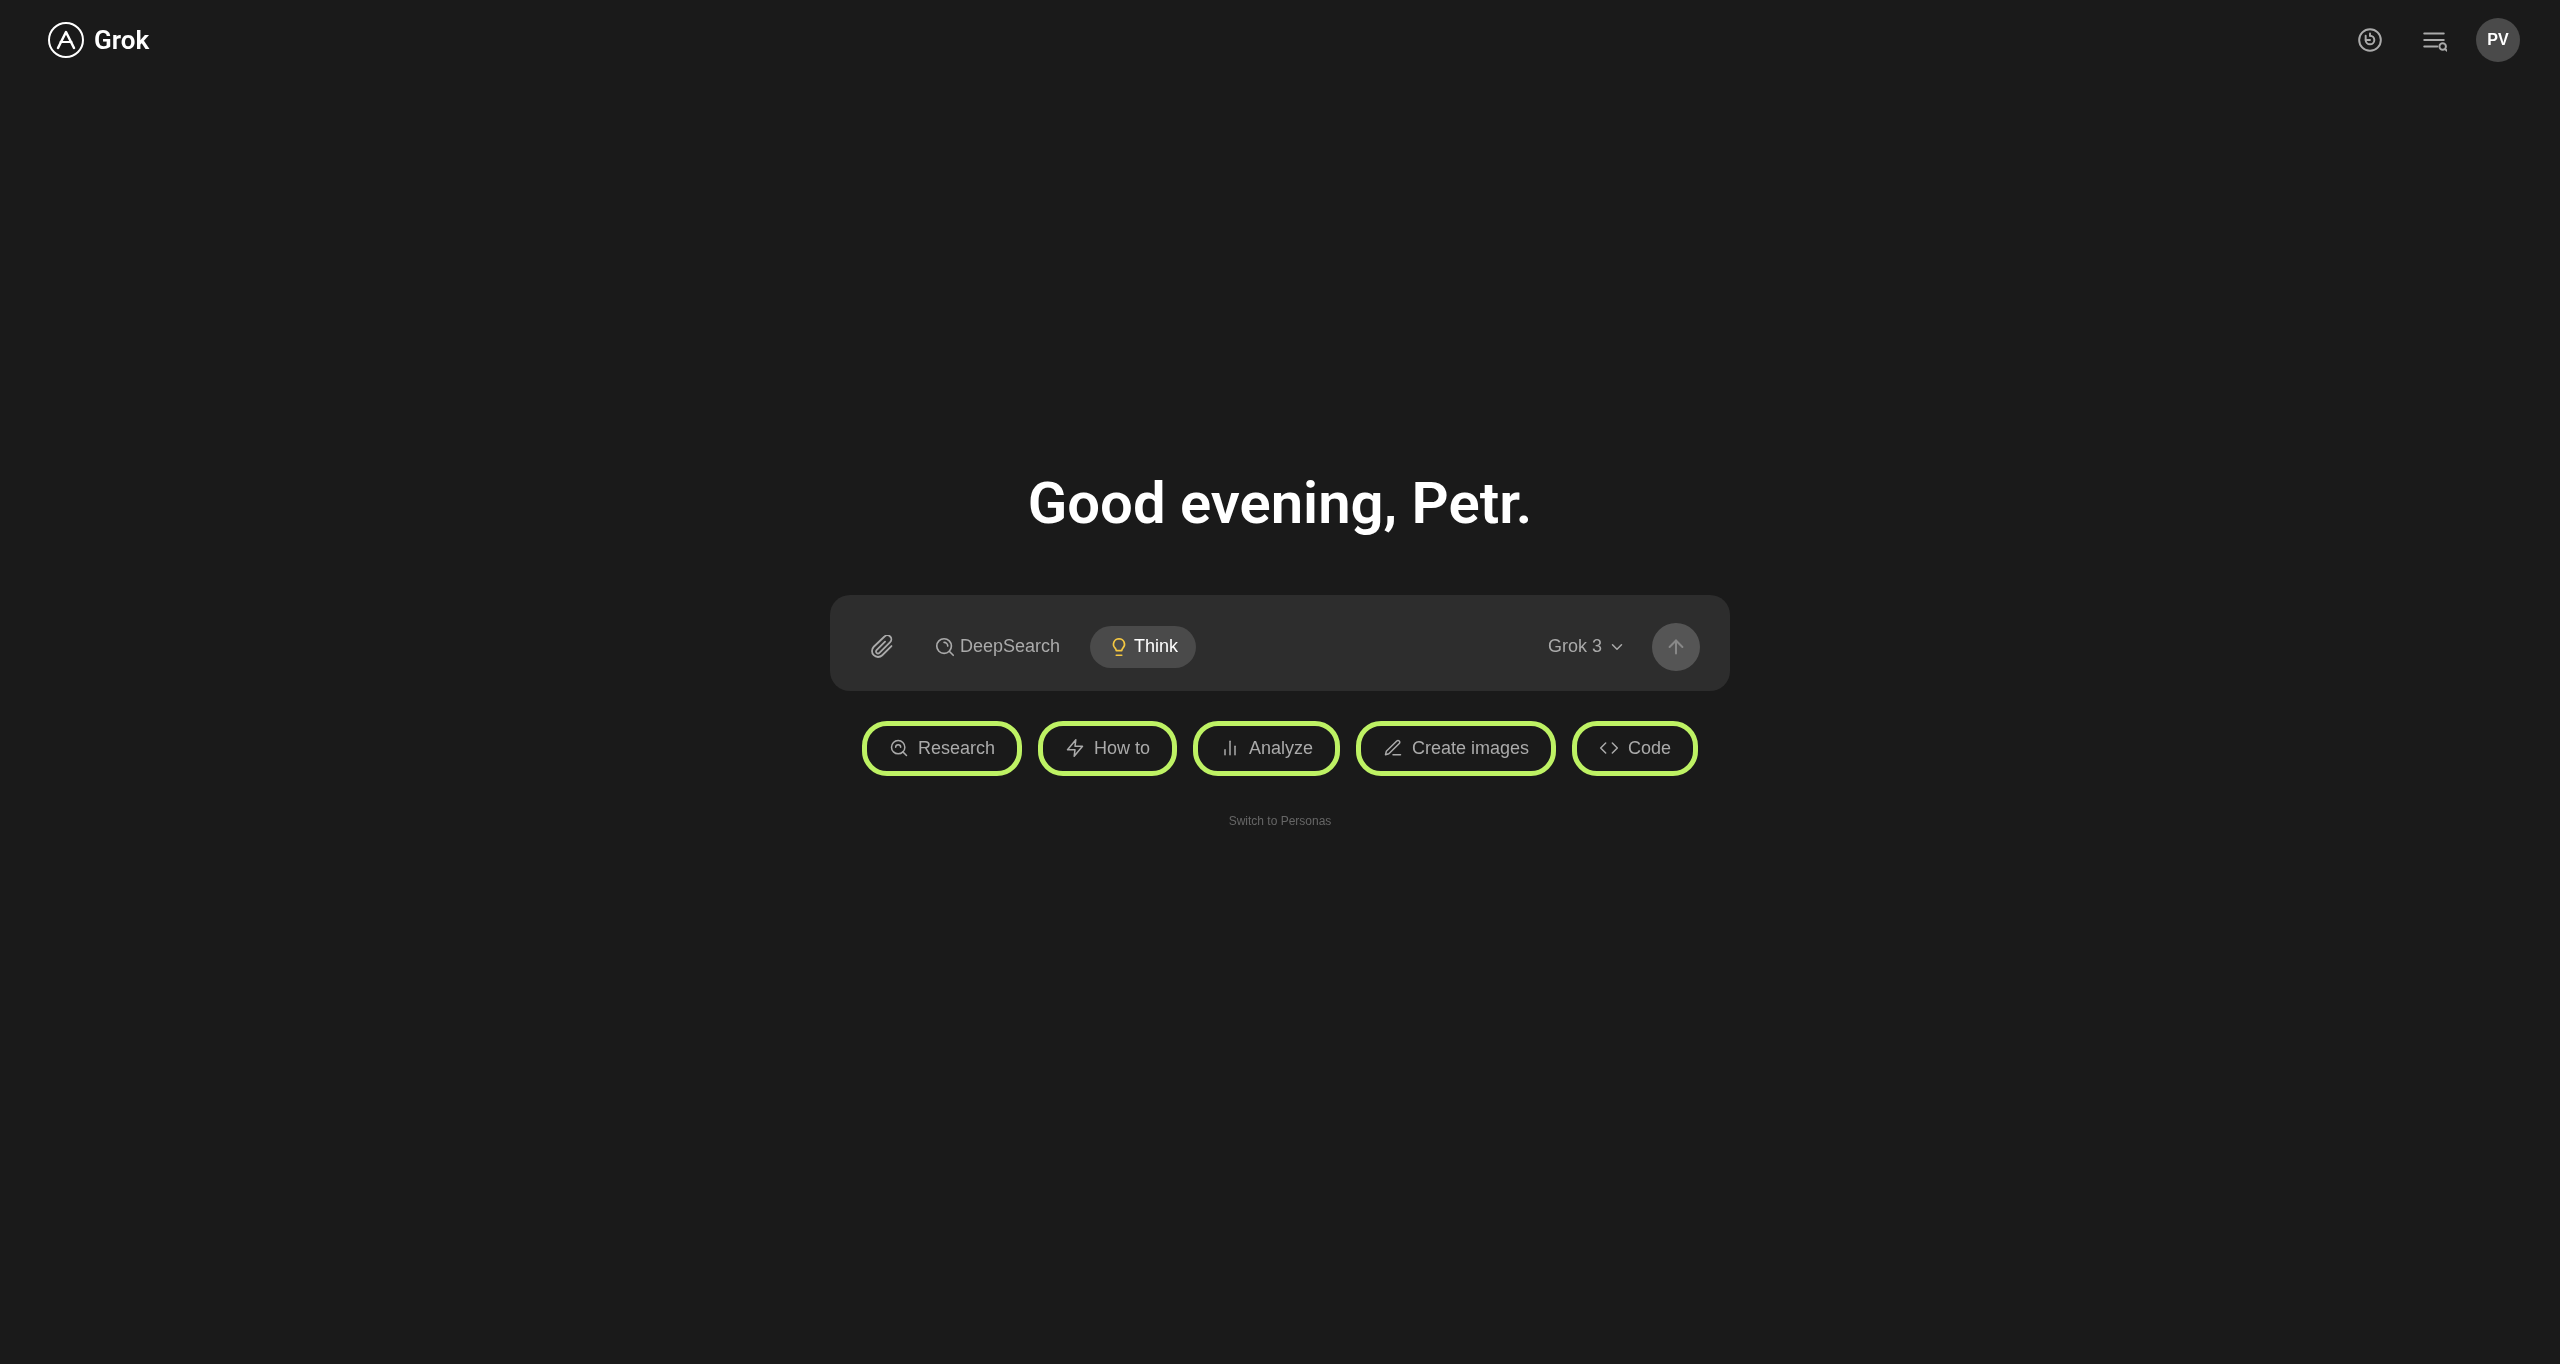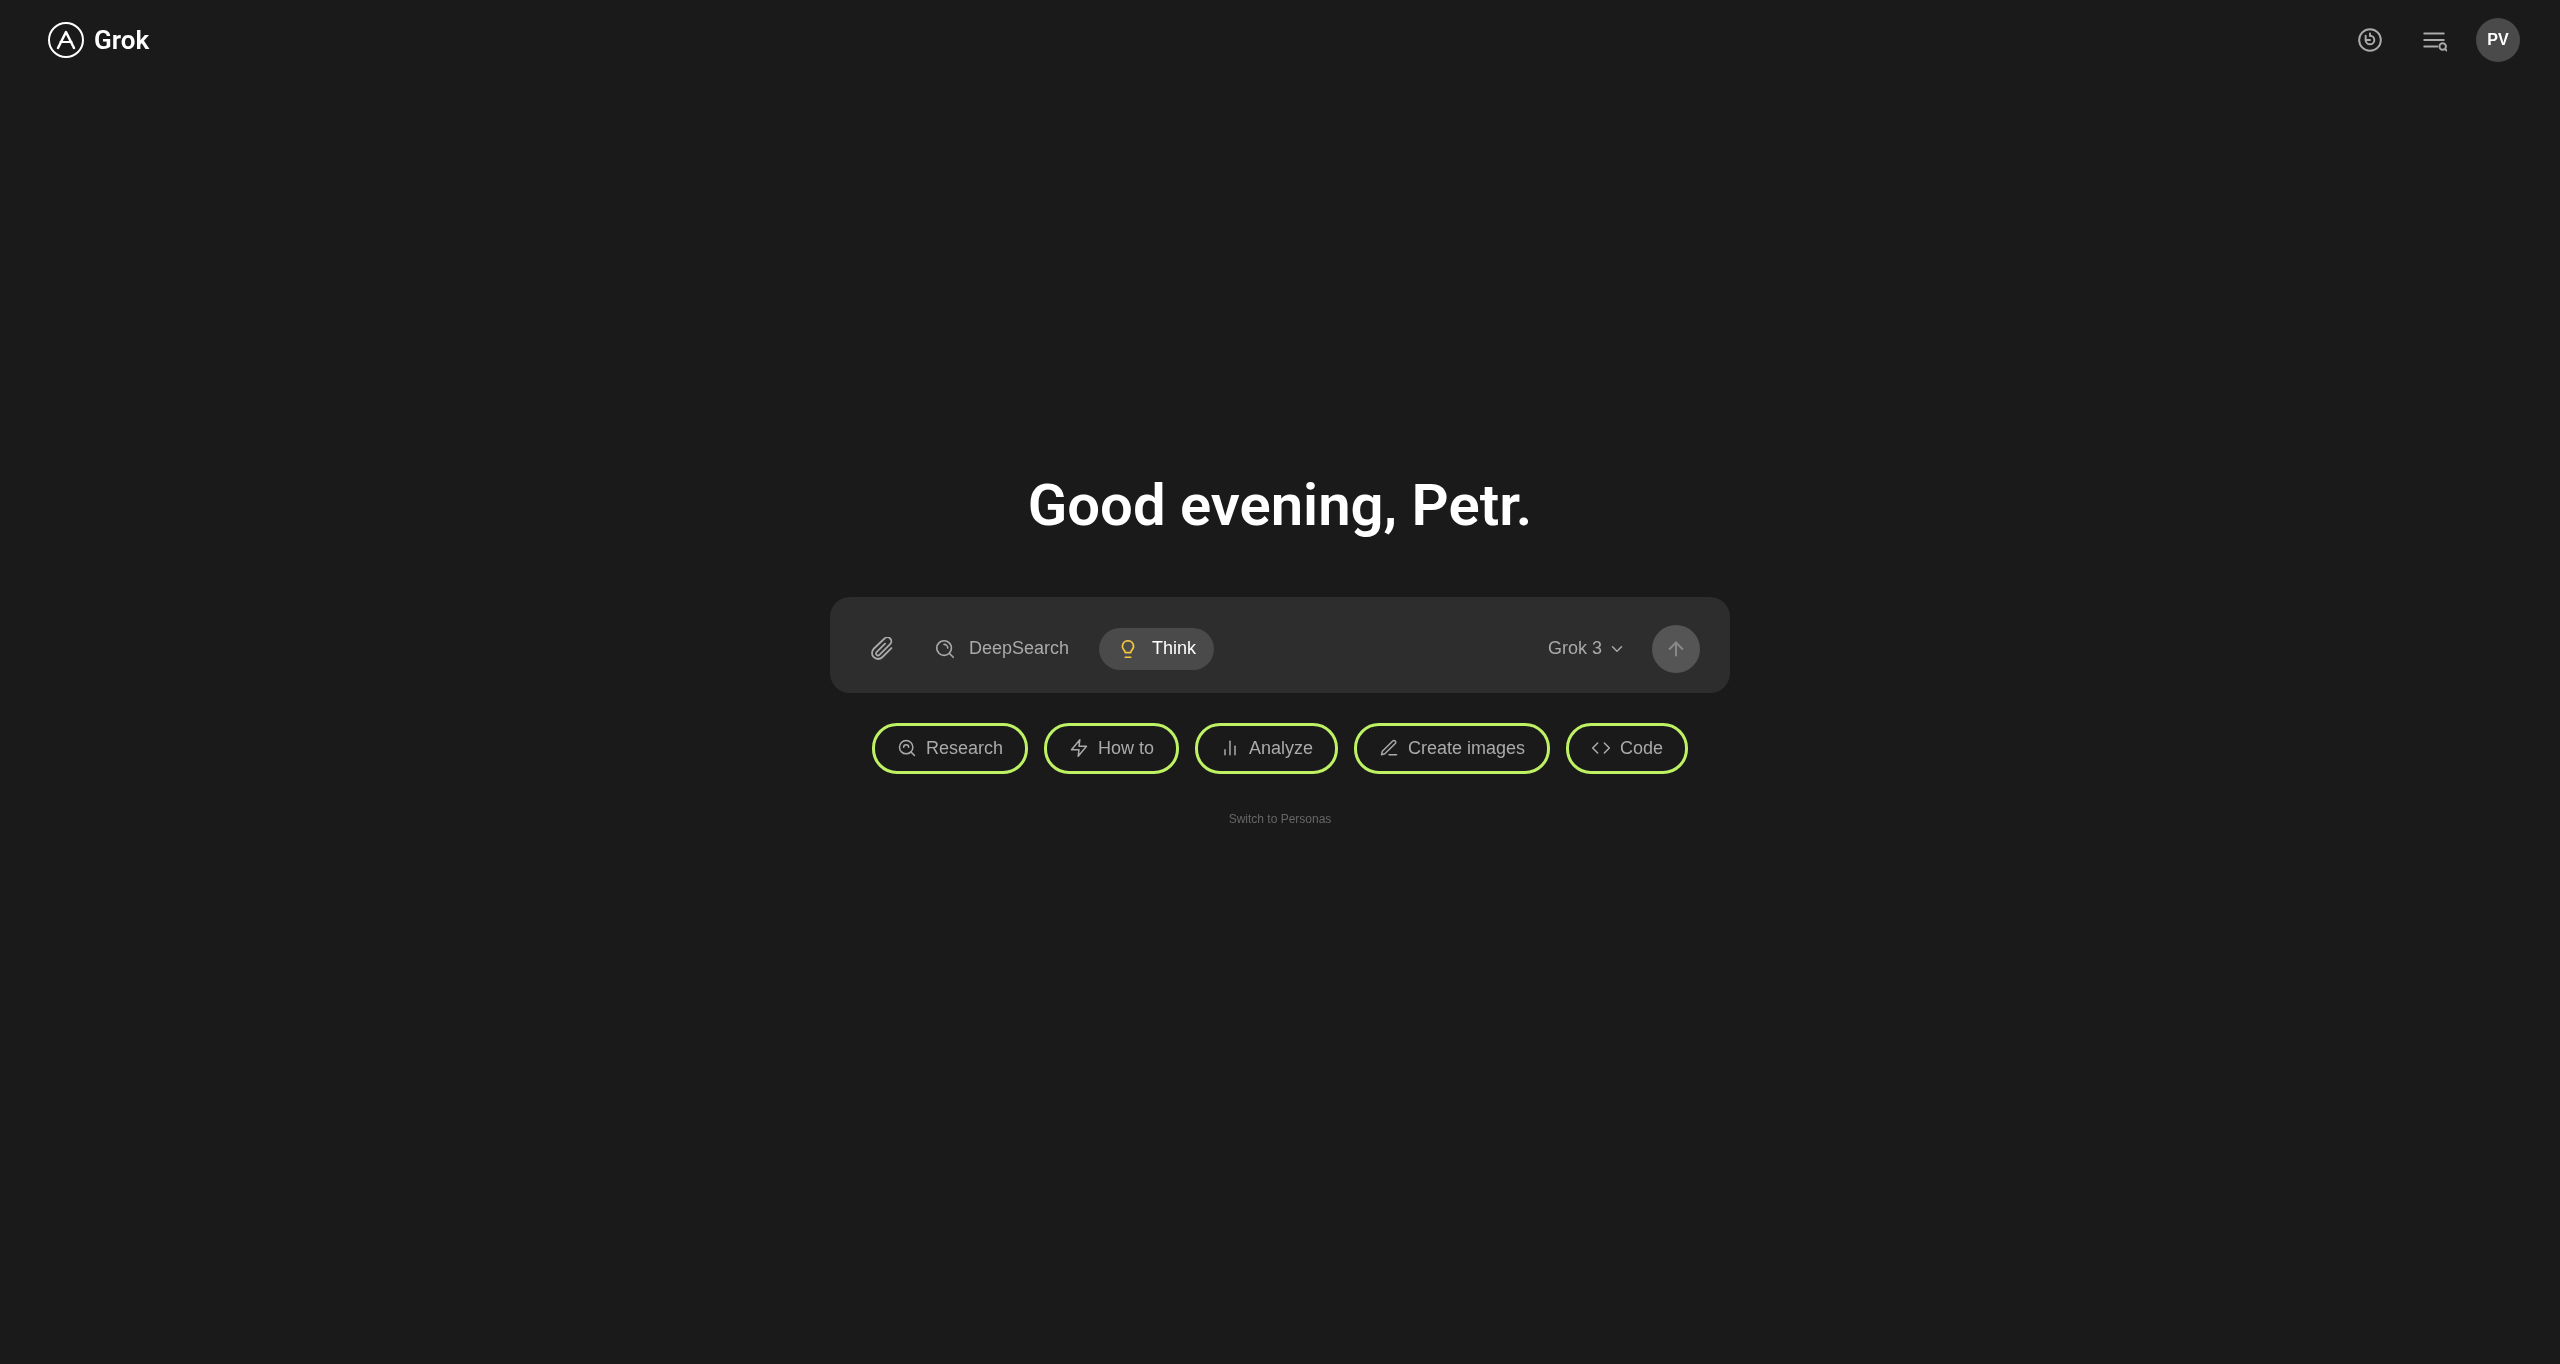--- a/index.html
+++ b/index.html
@@ -144,21 +144,21 @@
 
     .search-toolbar-left {
       display: flex;
       align-items: center;
       gap: 12px;
     }
 
     .toolbar-btn {
       display: flex;
       align-items: center;
-      gap: 13px;
+      gap: 4px;
       padding: 10px 18px;
       border-radius: 25px;
       border: none;
       cursor: pointer;
       font-size: 18px;
       font-weight: 500;
       background: transparent;
       color: #aaaaaa;
     }
 
@@ -219,21 +219,21 @@
       gap: 16px;
       margin-bottom: 30px;
     }
 
     .quick-action-btn {
       display: flex;
       align-items: center;
       gap: 9px;
       padding: 12px 22px;
       border-radius: 25px;
-      border: 3px solid #bef264;
+      border: 5px solid #bef264;
       cursor: pointer;
       background: transparent;
       color: #aaaaaa;
       font-size: 18px;
       font-weight: 400;
     }
 
     
     .switch-personas {
       color: #666666;

